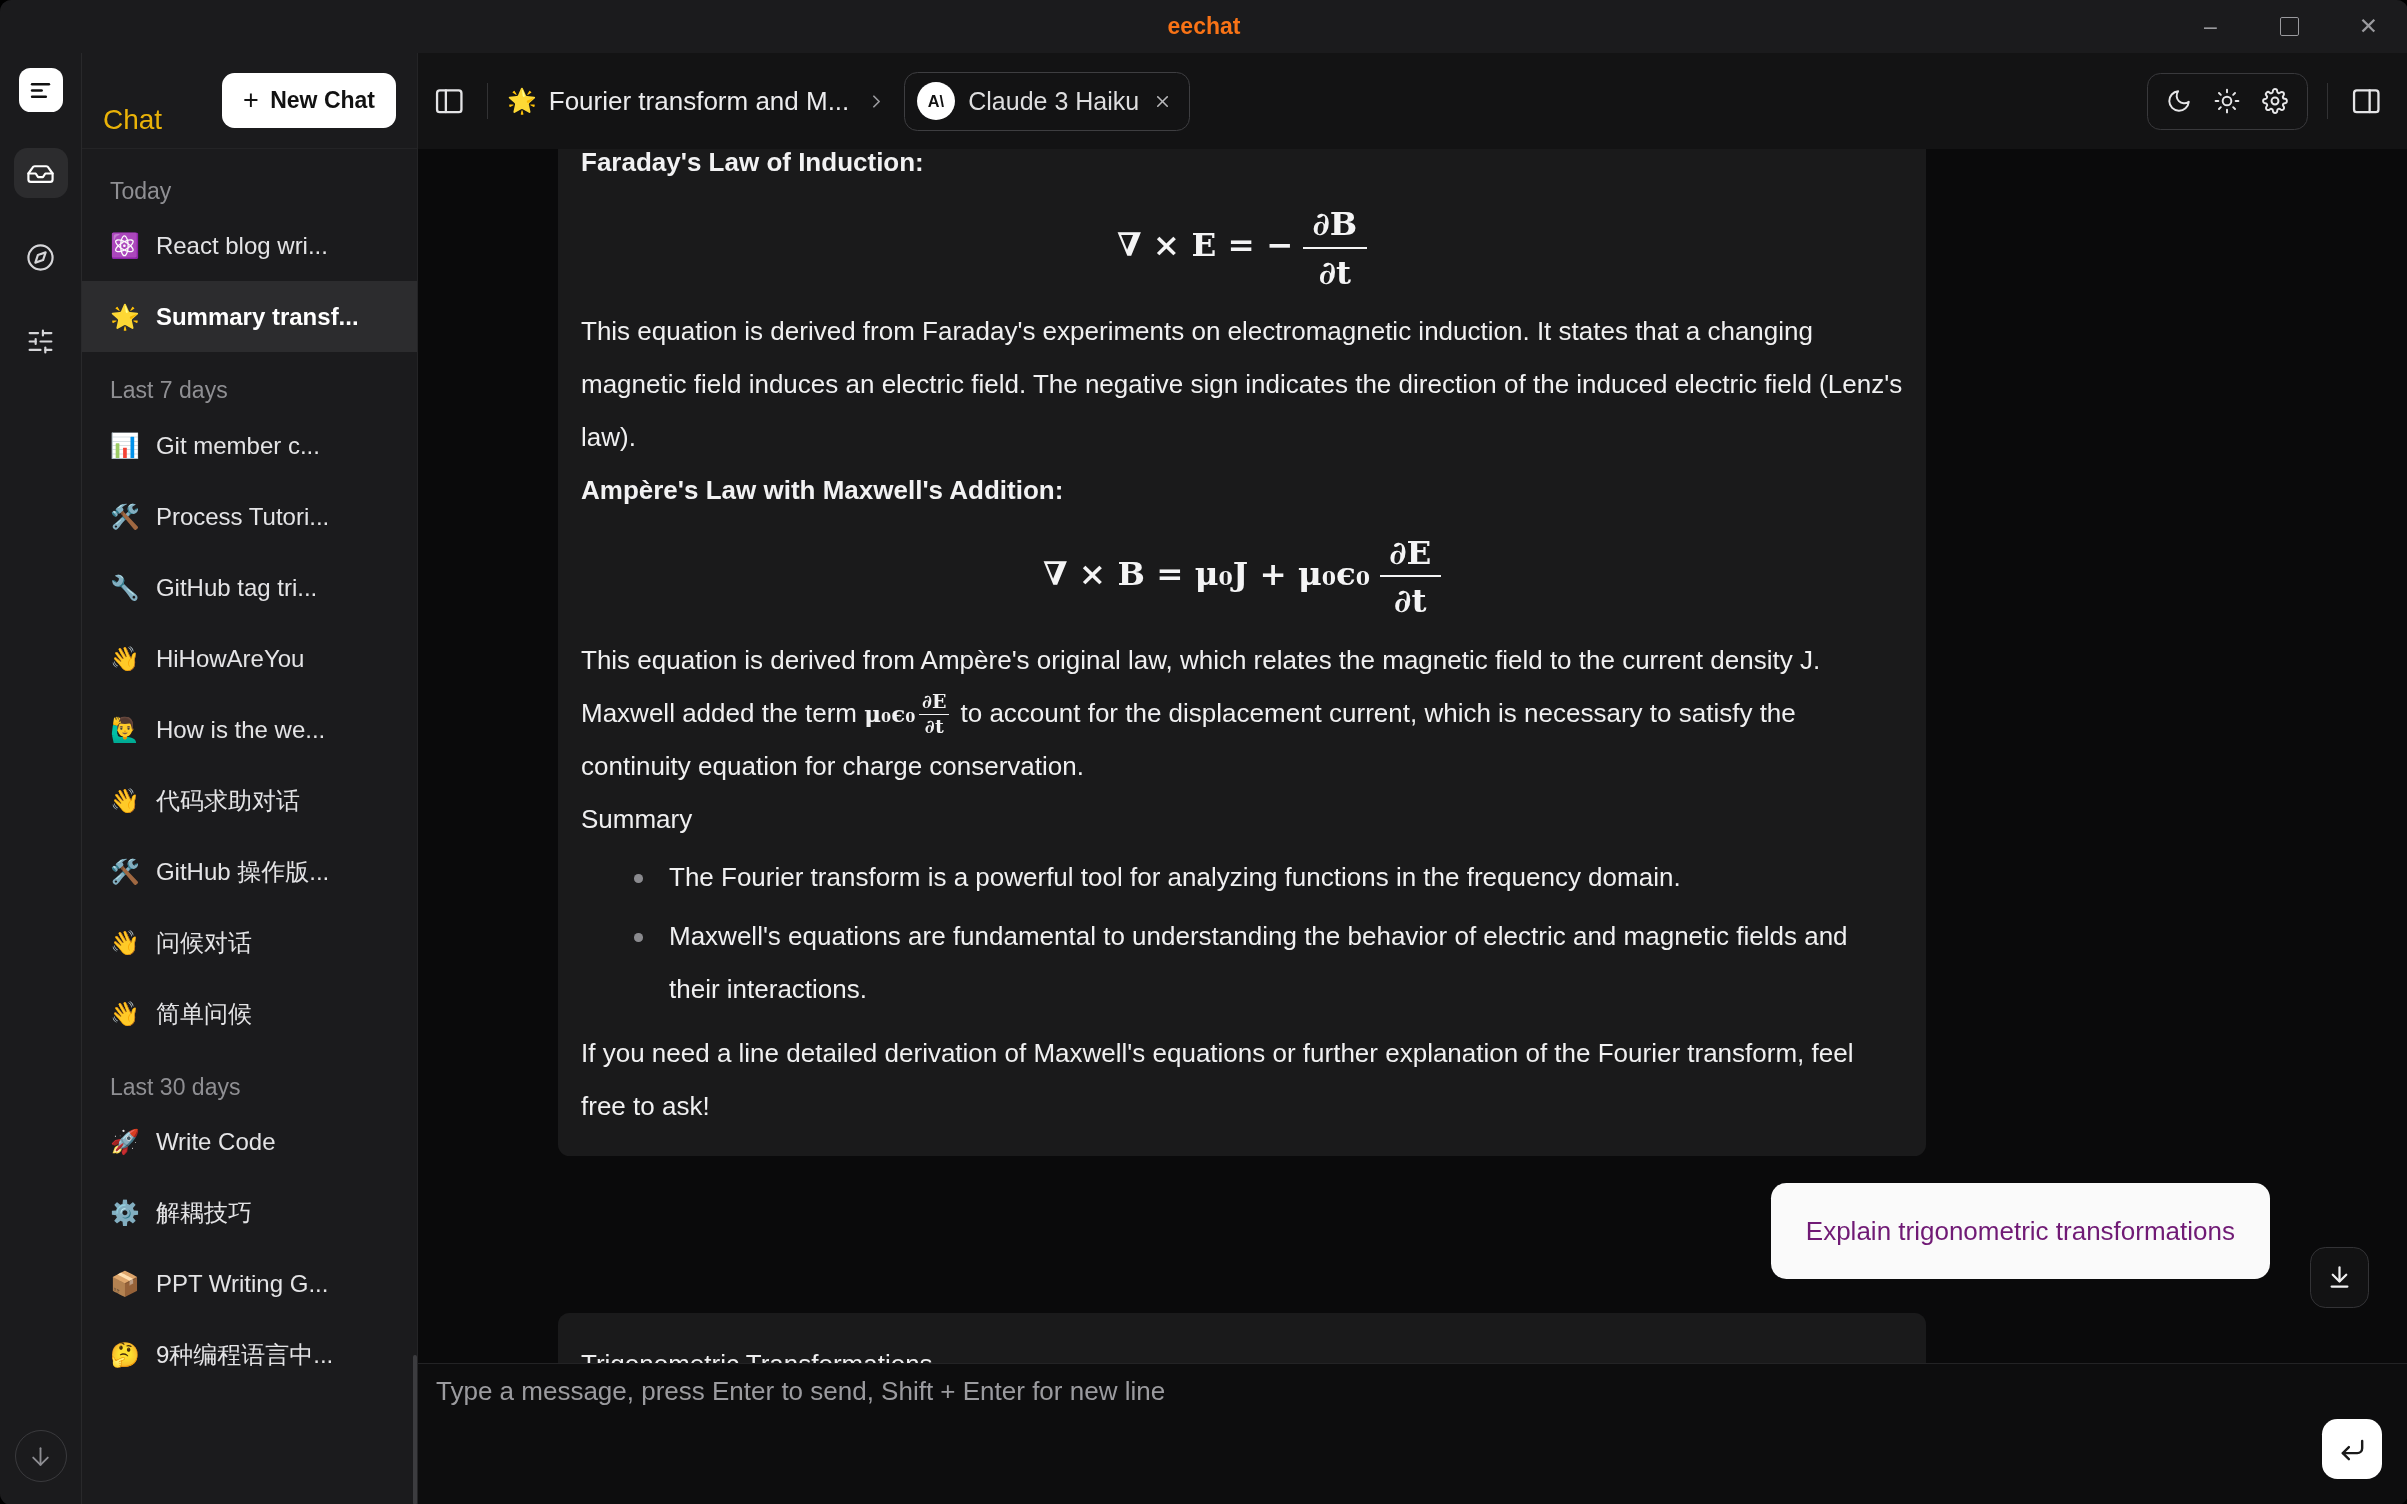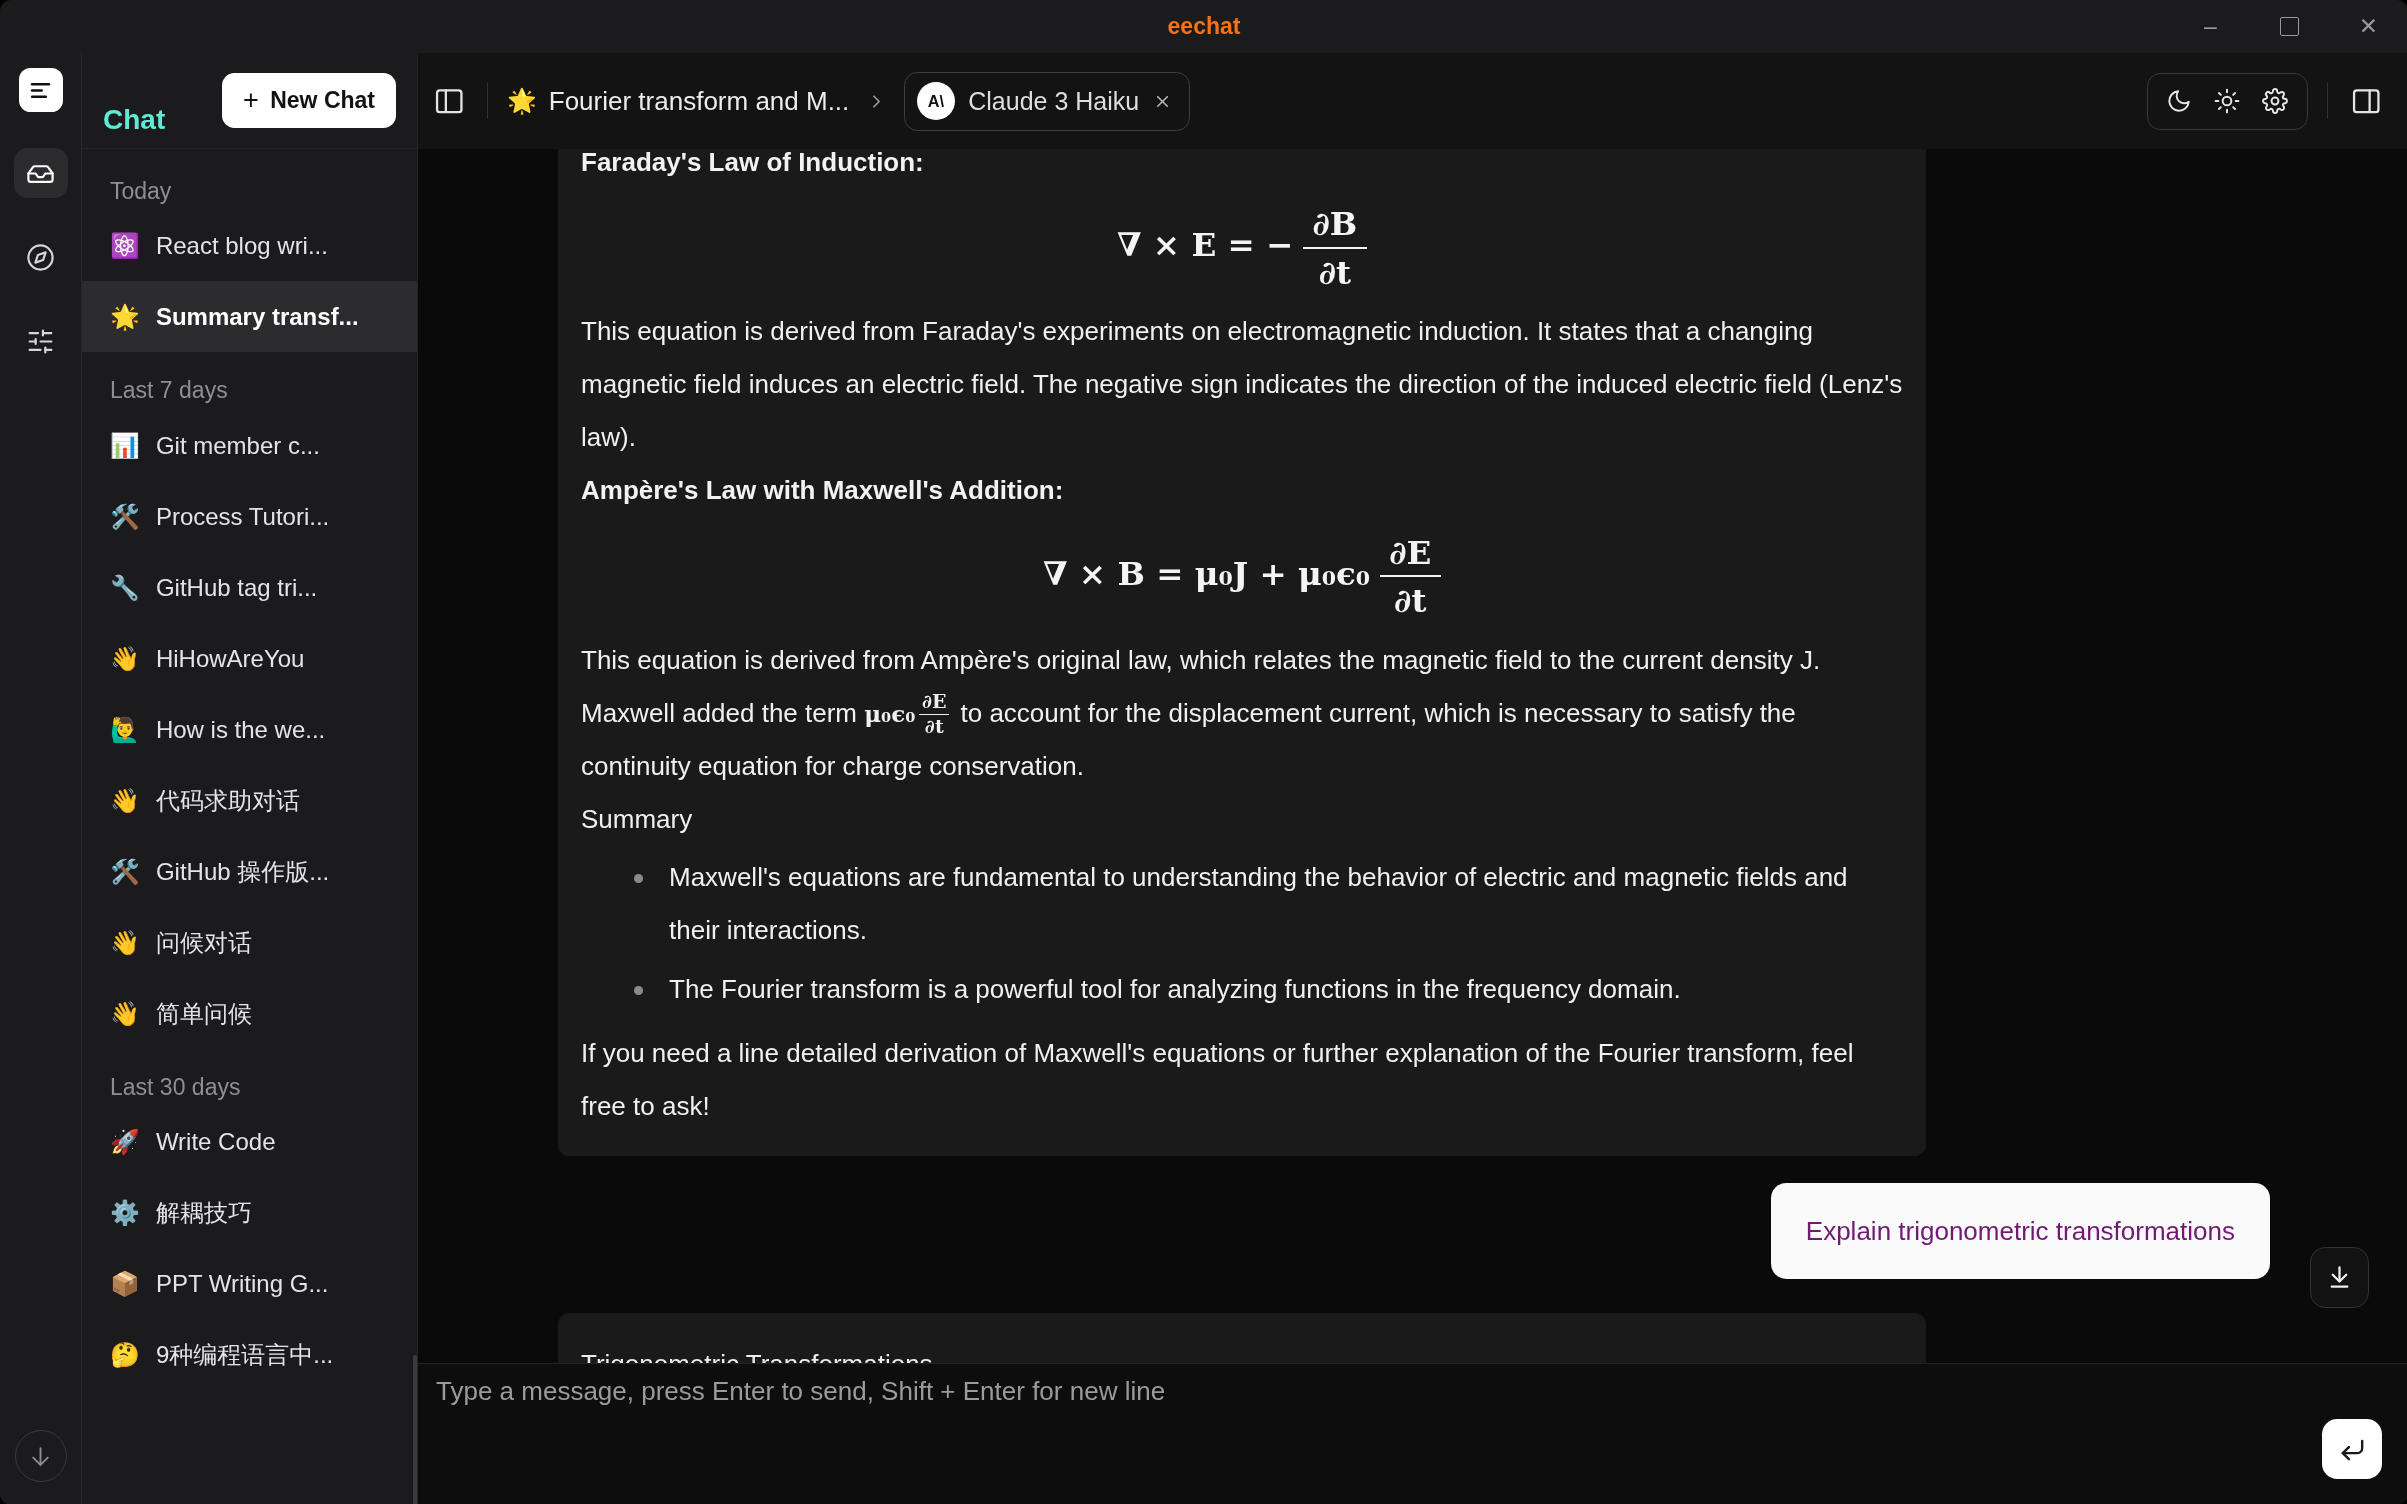--- a/index.html
+++ b/index.html
@@ -31,21 +31,21 @@
   .rail-btn.selected{ background:#2c2c2e; }
   .rail-btn + .rail-btn{ margin-top:34px; }
   .rail .first-btn{ margin-top:36px; }
   .rail-bottom{ margin-top:auto; margin-bottom:23px; width:52px; height:52px; border-radius:50%;
     border:1.4px solid #3a3a3d; display:flex; align-items:center; justify-content:center; color:#8d8d92; }
   
   .sidebar{ width:336px; background:#1b1b1d; border-right:1px solid #242426;
     display:flex; flex-direction:column; flex:none; position:relative; }
   .sidebar-header{ height:96px; border-bottom:1px solid #242426; display:flex; align-items:center;
     padding:0 21px; }
-  .sidebar-title{ font-size:28px; font-weight:700; color:#5eead4;margin-top:39px; }
+  .sidebar-title{ font-size:28px; font-weight:400; color:#eab308;margin-top:39px; }
   .new-chat-btn{ margin-left:auto; height:55px; background:#fff; color:#121212; border:none;
     border-radius:12.4px; padding:0 21px; display:flex; align-items:center; gap:11.5px;
     font-family:inherit; font-size:23px; font-weight:700; cursor:pointer; }
   .plus{ font-size:27px; font-weight:400; line-height:1; }
   .conv-list{ flex:1; overflow:hidden; padding-top:3.8px; }
   .section-label{ margin:25px 0 5.7px; padding-left:28px; font-size:23px; color:#8f8f93; }
   .conv-item{ height:71px; display:flex; align-items:center; gap:13.4px; padding-left:28px;
     font-size:24px; color:#e4e4e6; cursor:pointer; white-space:nowrap; }
   .conv-item .emoji{ font-size:24px; width:32.5px; flex:none; }
   .conv-item.selected{ background:#2c2c2e; color:#fff; font-weight:700; }
@@ -355,23 +355,23 @@
                 <span class="num">∂E</span>
                 <span class="den">∂t</span>
               </span>
           </div>
           <div class="msg-p mt"><span>This equation is derived from Ampère's original law, which relates the magnetic field to the current density J. Maxwell added the term </span><span class="imath">μ₀ϵ₀</span><span class="ifrac">
                 <span class="inum">∂E</span>
                 <span class="iden">∂t</span>
               </span><span> to account for the displacement current, which is necessary to satisfy the continuity equation for charge conservation.</span></div>
           <div class="msg-p">Summary</div>
           <ul class="bullets">
+  <li>The Fourier transform is a powerful tool for analyzing functions in the frequency domain.</li>
+
   <li>Maxwell's equations are fundamental to understanding the behavior of electric and magnetic fields and their interactions.</li>
-
-  <li>The Fourier transform is a powerful tool for analyzing functions in the frequency domain.</li>
 </ul>
           <div class="msg-p" style="margin-top:11.5px">If you need a line detailed derivation of Maxwell's equations or further explanation of the Fourier transform, feel free to ask!</div>
         </div>
 
         <div class="user-row">
           <div class="user-bubble">Explain trigonometric transformations</div>
         </div>
 
         <div class="msg-panel panel-2">
           <div class="msg-h2">Trigonometric Transformations</div>

